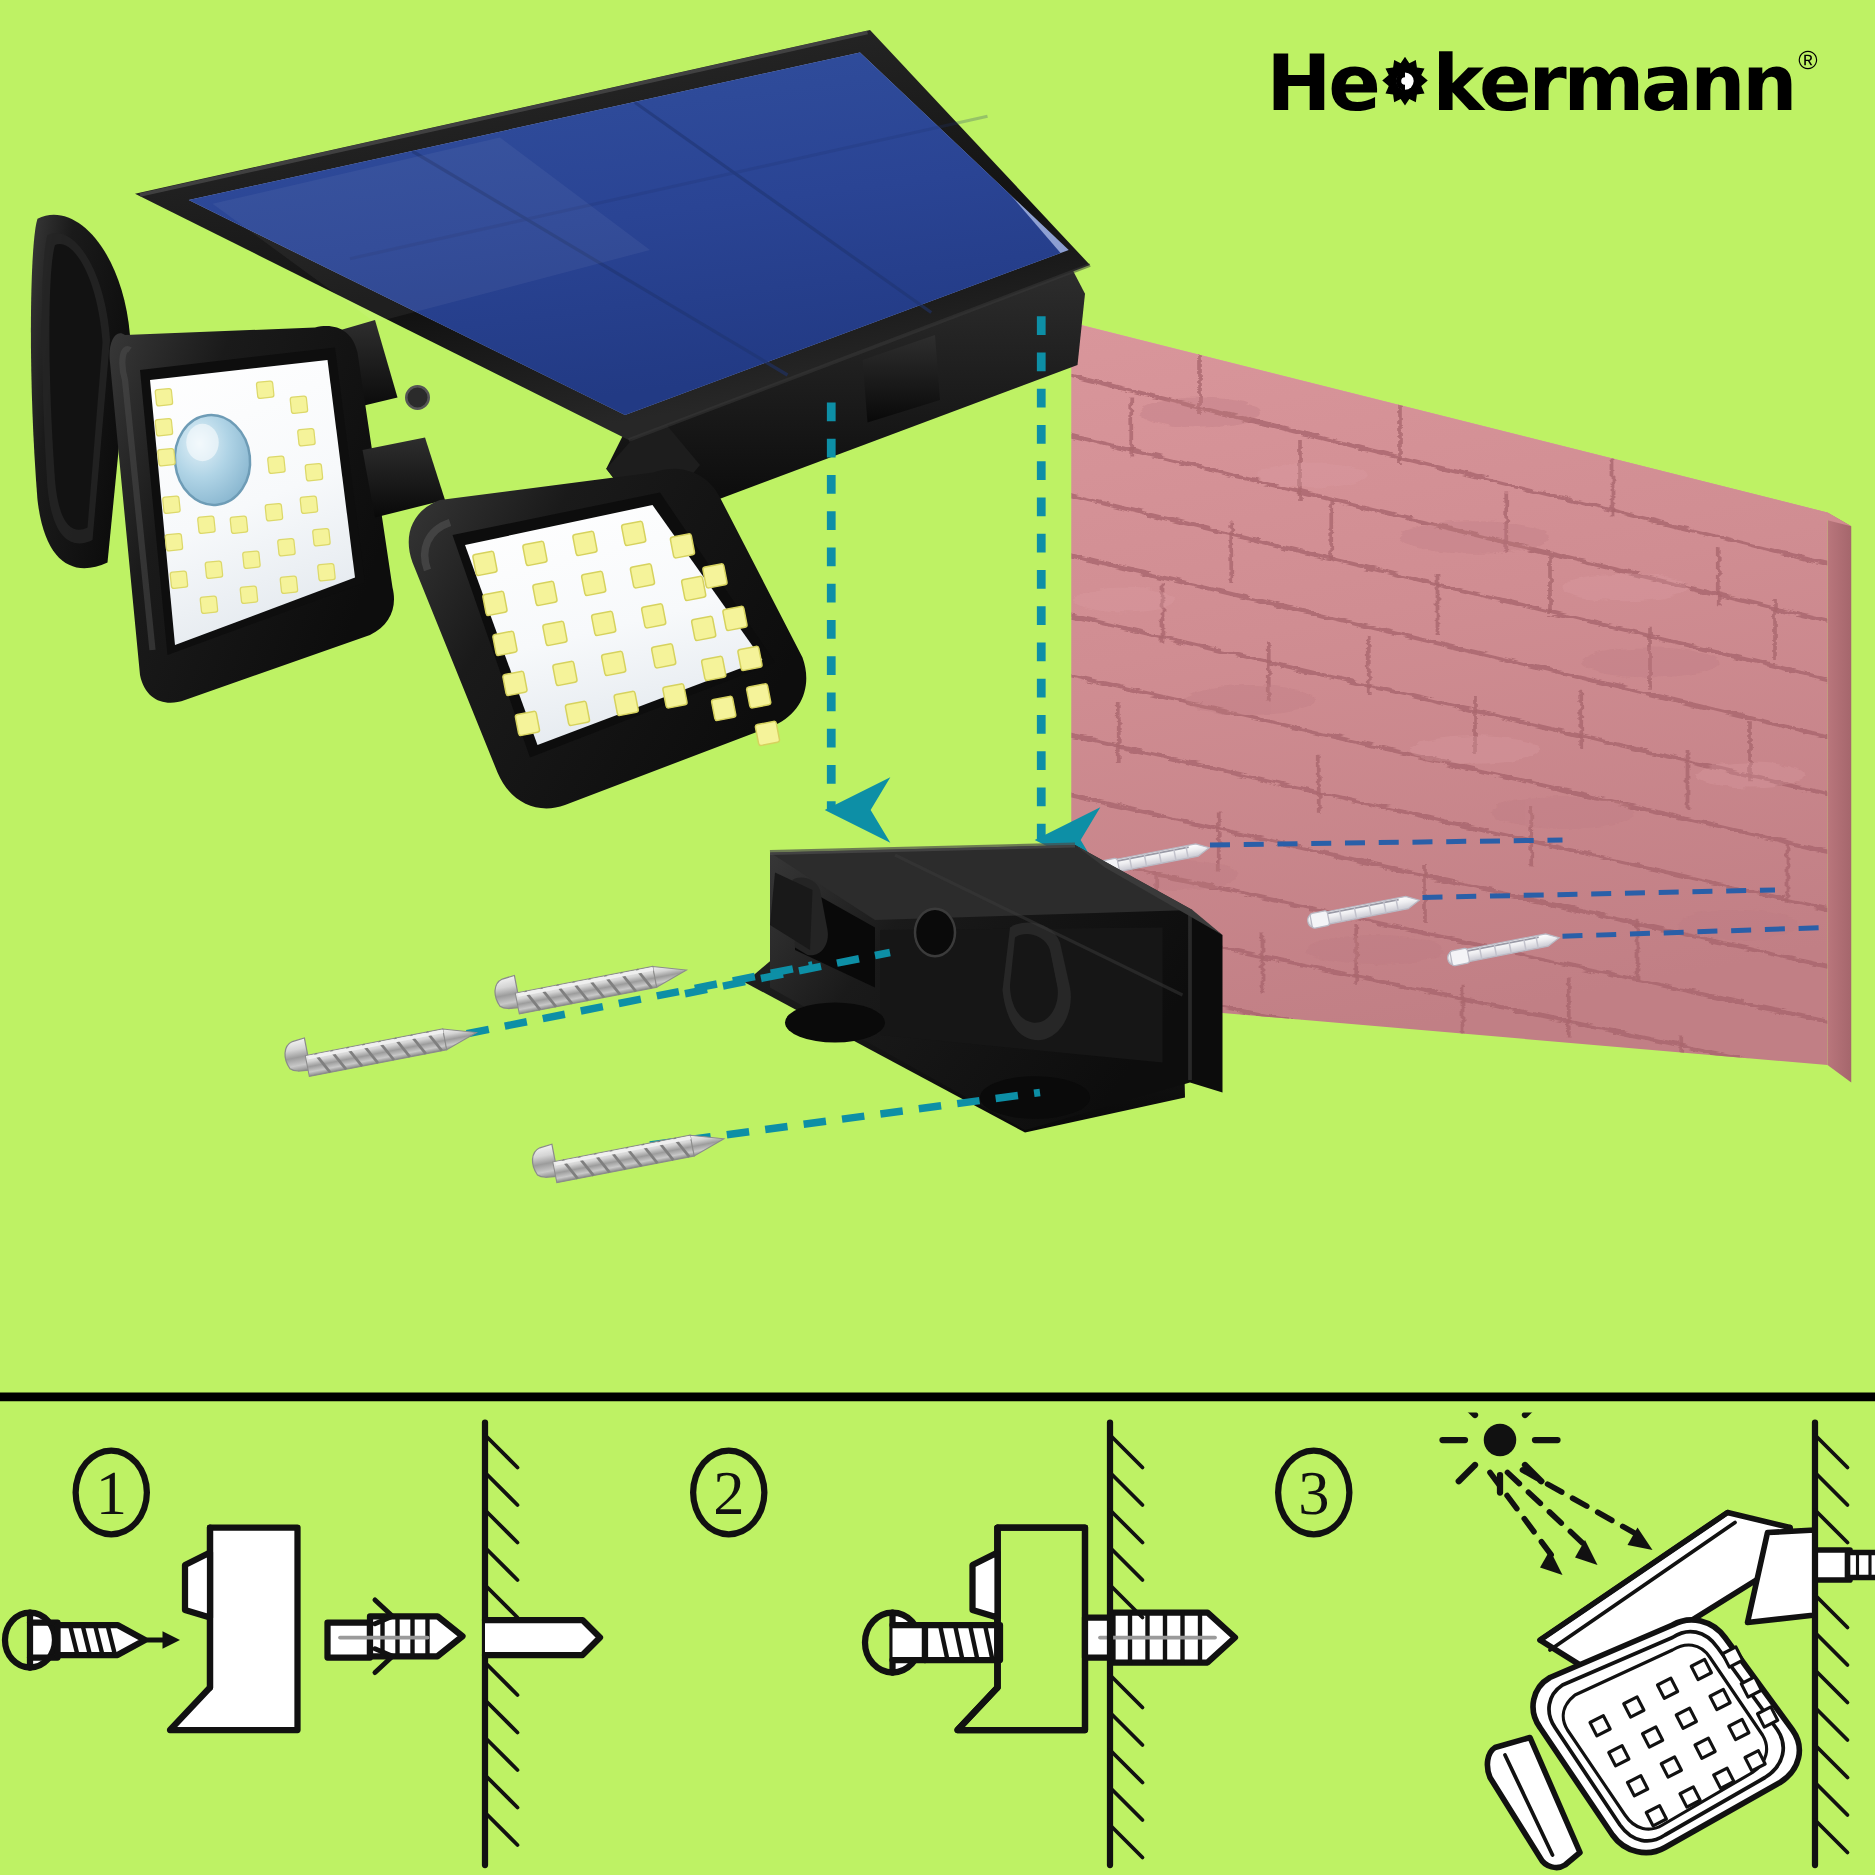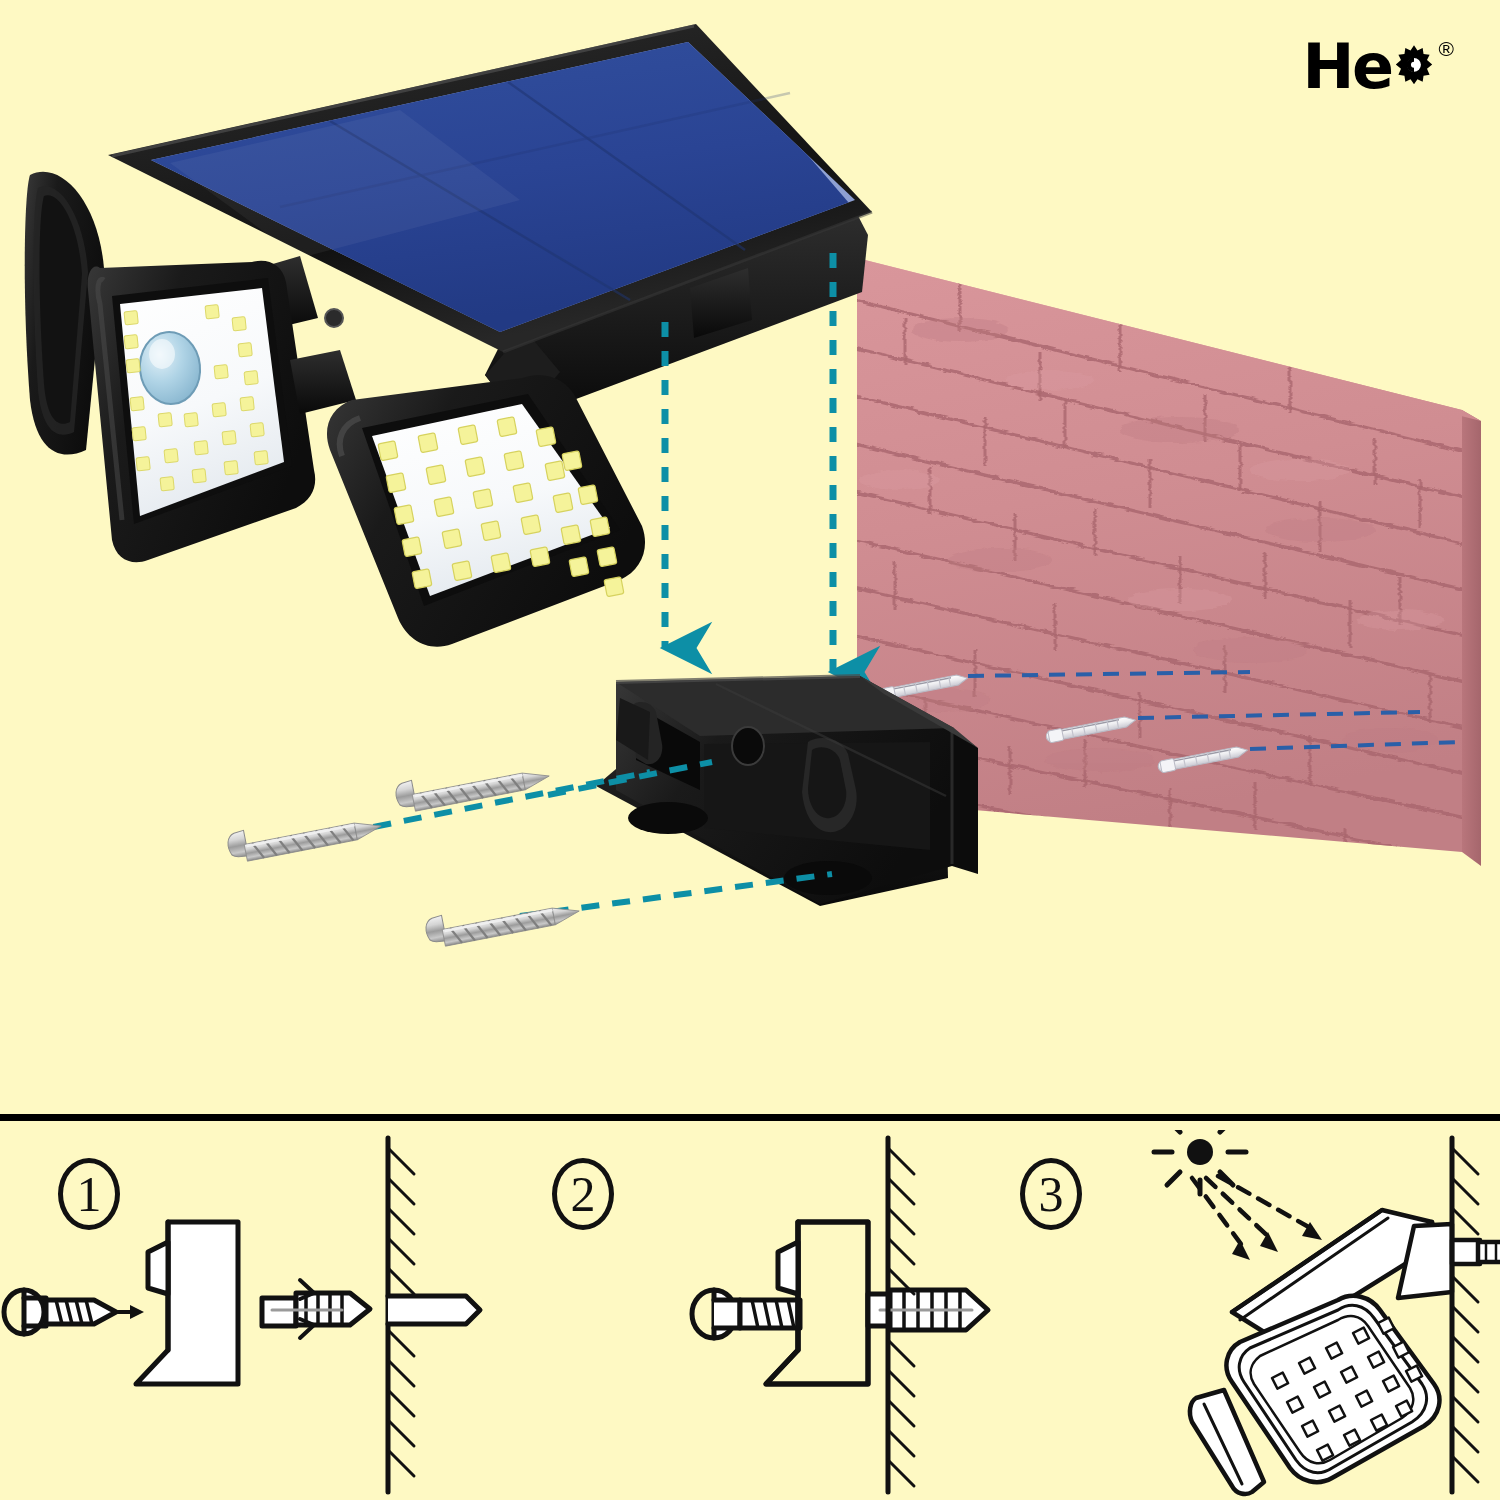--- a/index.html
+++ b/index.html
@@ -2,21 +2,21 @@
 <html><head>
 <meta charset="utf-8">
 <style>
   * { box-sizing: border-box; margin: 0; padding: 0; }
   html, body {
     width: 1500px; height: 1500px;
     background: #ffffff;
     font-family: "Liberation Sans", sans-serif;
     overflow: hidden;
   }
-  #page { position: relative; width: 1500px; height: 1500px; background: #fef9c3; }
+  #page { position: relative; width: 1500px; height: 1500px; background: #bef264; }
 
   
   #brand {
     position: absolute; right: 46px; top: 36px;
     display: flex; align-items: flex-start;
     color: #000;
   }
   #brand .wordmark {
     font-family: "DejaVu Sans", sans-serif;
     font-weight: 700;
@@ -67,20 +67,21 @@
       <span class="gear-c">
         <svg viewBox="0 0 100 120" width="44" height="52" aria-hidden="true">
           <g fill="#000">
 
             <path d="M50 10 L58 22 L70 16 L72 30 L86 32 L80 44 L92 54 L80 64 L86 78 L72 80 L70 94 L58 88 L50 100 L42 88 L30 94 L28 80 L14 78 L20 64 L8 54 L20 44 L14 32 L28 30 L30 16 L42 22 Z"></path>
           </g>
           <circle cx="50" cy="55" r="16" fill="#ffffff"></circle>
           <path d="M50 38 A17 17 0 1 0 50 72 L50 62 A7 7 0 1 1 50 48 Z" fill="#000"></path>
         </svg>
       </span>
+      <span>kermann</span>
     </div>
     <span class="reg">®</span>
   </div>
 
   <div id="scene">
     <svg width="1500" height="1110" viewBox="0 0 1500 1110">
       <defs>
 
         <linearGradient id="panelDark" x1="0" y1="0" x2="0.3" y2="1">
           <stop offset="0%" stop-color="#32509e"></stop>

